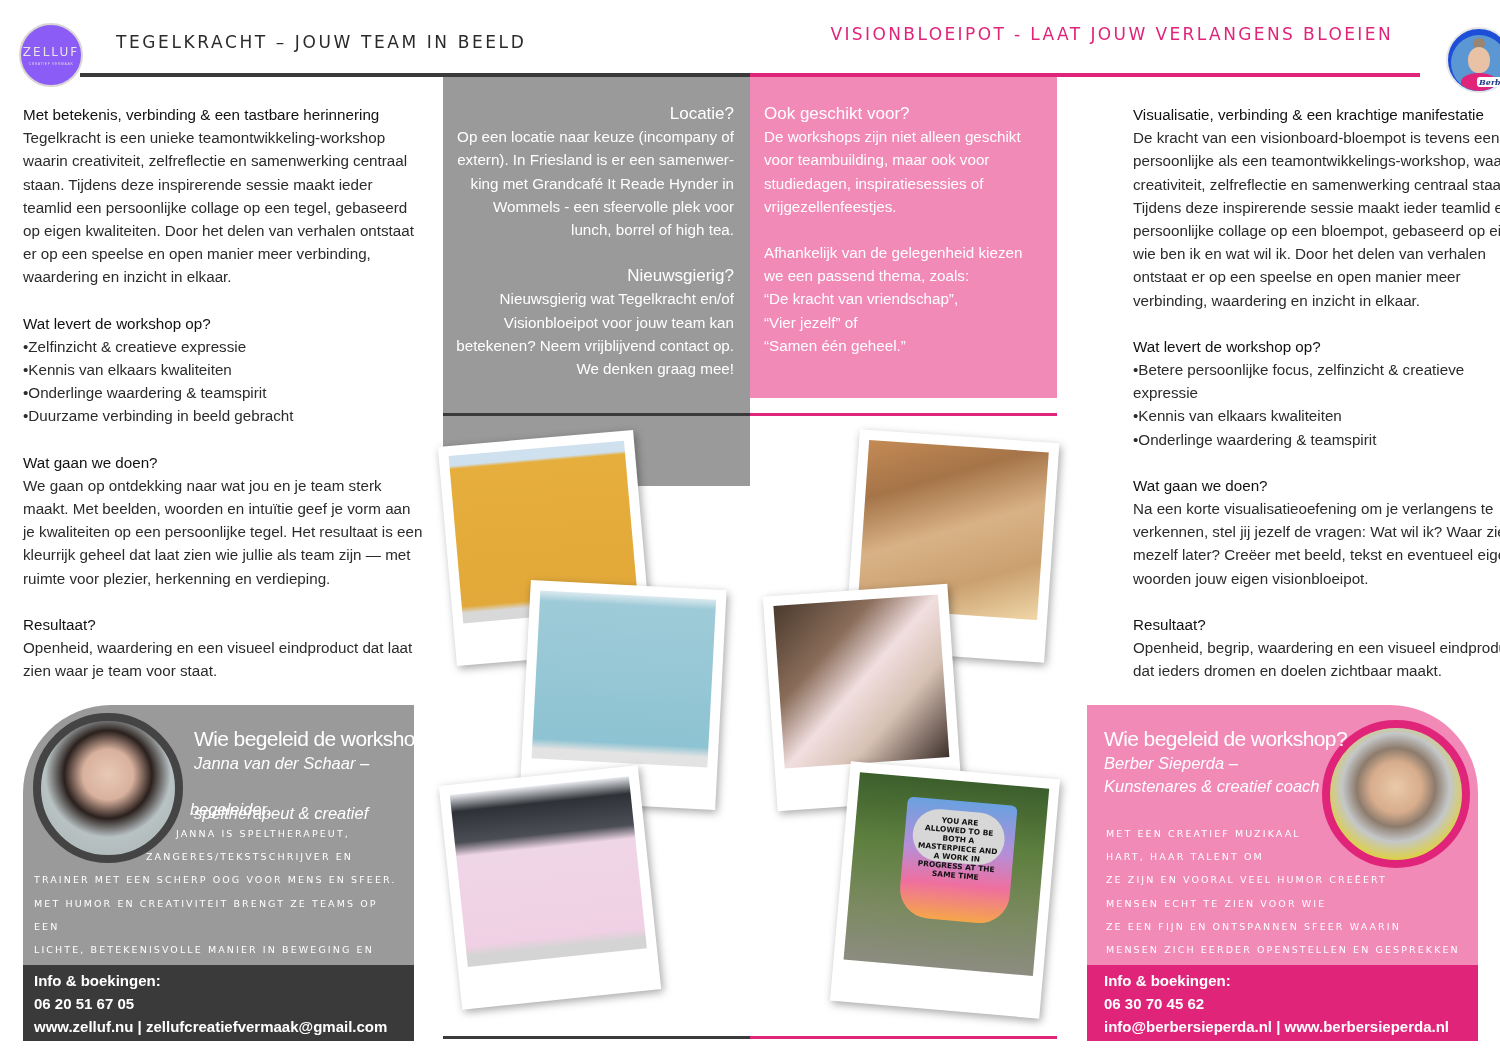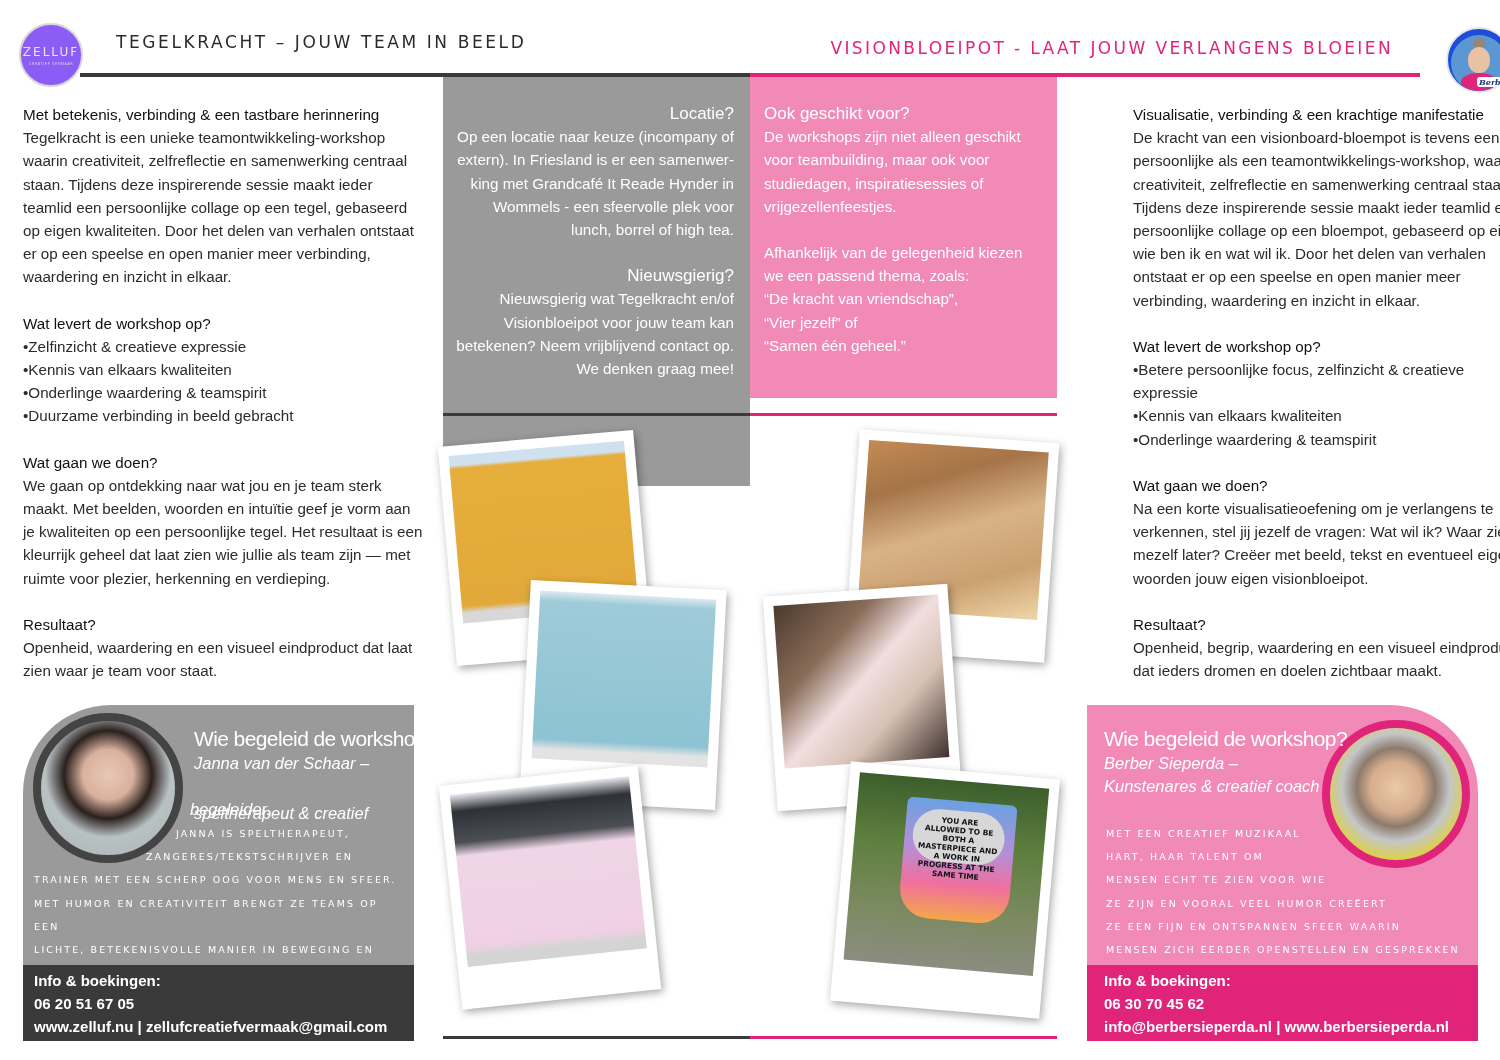--- a/index.html
+++ b/index.html
@@ -14,21 +14,21 @@
       z-index: 3;
     }
     .logo-zelluf .brand { font-family: "DejaVu Sans", sans-serif; font-size: 12px; letter-spacing: 2px; }
     .logo-zelluf .sub { font-size: 3.5px; letter-spacing: 0.6px; margin-top: 3px; opacity: 0.85; }
     .header-title-left {
       position: absolute; left: 116px; top: 32px;
       font-family: "DejaVu Sans", sans-serif; font-size: 17px; letter-spacing: 2.6px; color: #2b2b2b;
       text-transform: uppercase;
     }
     .header-title-right {
-      position: absolute; right: 107px; top: 38px;
+      position: absolute; right: 107px; top: 24px;
       font-family: "DejaVu Sans", sans-serif; font-size: 17px; letter-spacing: 2.4px; color: #e0247a;
       text-transform: uppercase;
     }
     .logo-berber {
       position: absolute; left: 1446px; top: 27px; width: 66px; height: 66px; border-radius: 50%;
       background: #1d4ed8; border: 2px solid #e6e6e6; z-index: 3; display: flex; align-items: flex-end; justify-content: center;
     }
     .logo-berber .inner { width: 56px; height: 56px; border-radius: 50%; background: #5b97d2; position: relative; overflow: hidden; }
     .logo-berber .face { position: absolute; left: 17px; top: 12px; width: 22px; height: 26px; border-radius: 50% 50% 45% 45%; background: #e9c2a6; }
     .logo-berber .bun { position: absolute; left: 22px; top: 3px; width: 12px; height: 11px; border-radius: 50%; background: #9a8570; }
@@ -233,22 +233,22 @@
 </div>
 
 <div class="card-right"></div>
 <div class="avatar avatar-berber"></div>
 <div class="card-title right-title">Wie begeleid de workshop?</div>
 <div class="card-sub right-sub1">Berber Sieperda –</div>
 <div class="card-sub right-sub2">Kunstenares  &amp; creatief coach</div>
 <div class="card-body right-body">
   <span class="l">met een creatief muzikaal</span>
   <span class="l">hart, haar talent om</span>
+  <span class="l">ze zijn en vooral veel humor creëert</span>
   <span class="l">mensen echt te zien voor wie</span>
-  <span class="l">ze zijn en vooral veel humor creëert</span>
   <span class="l">ze een fijn en ontspannen sfeer waarin</span>
   <span class="l">mensen zich eerder openstellen en gesprekken</span>
   <span class="l">ontstaan die ertoe doen.</span>
 </div>
 <div class="card-right-footer">
   <div>Info &amp; boekingen:</div>
   <div>06 30 70 45 62</div>
   <div>info@berbersieperda.nl | www.berbersieperda.nl</div>
 </div>
 

